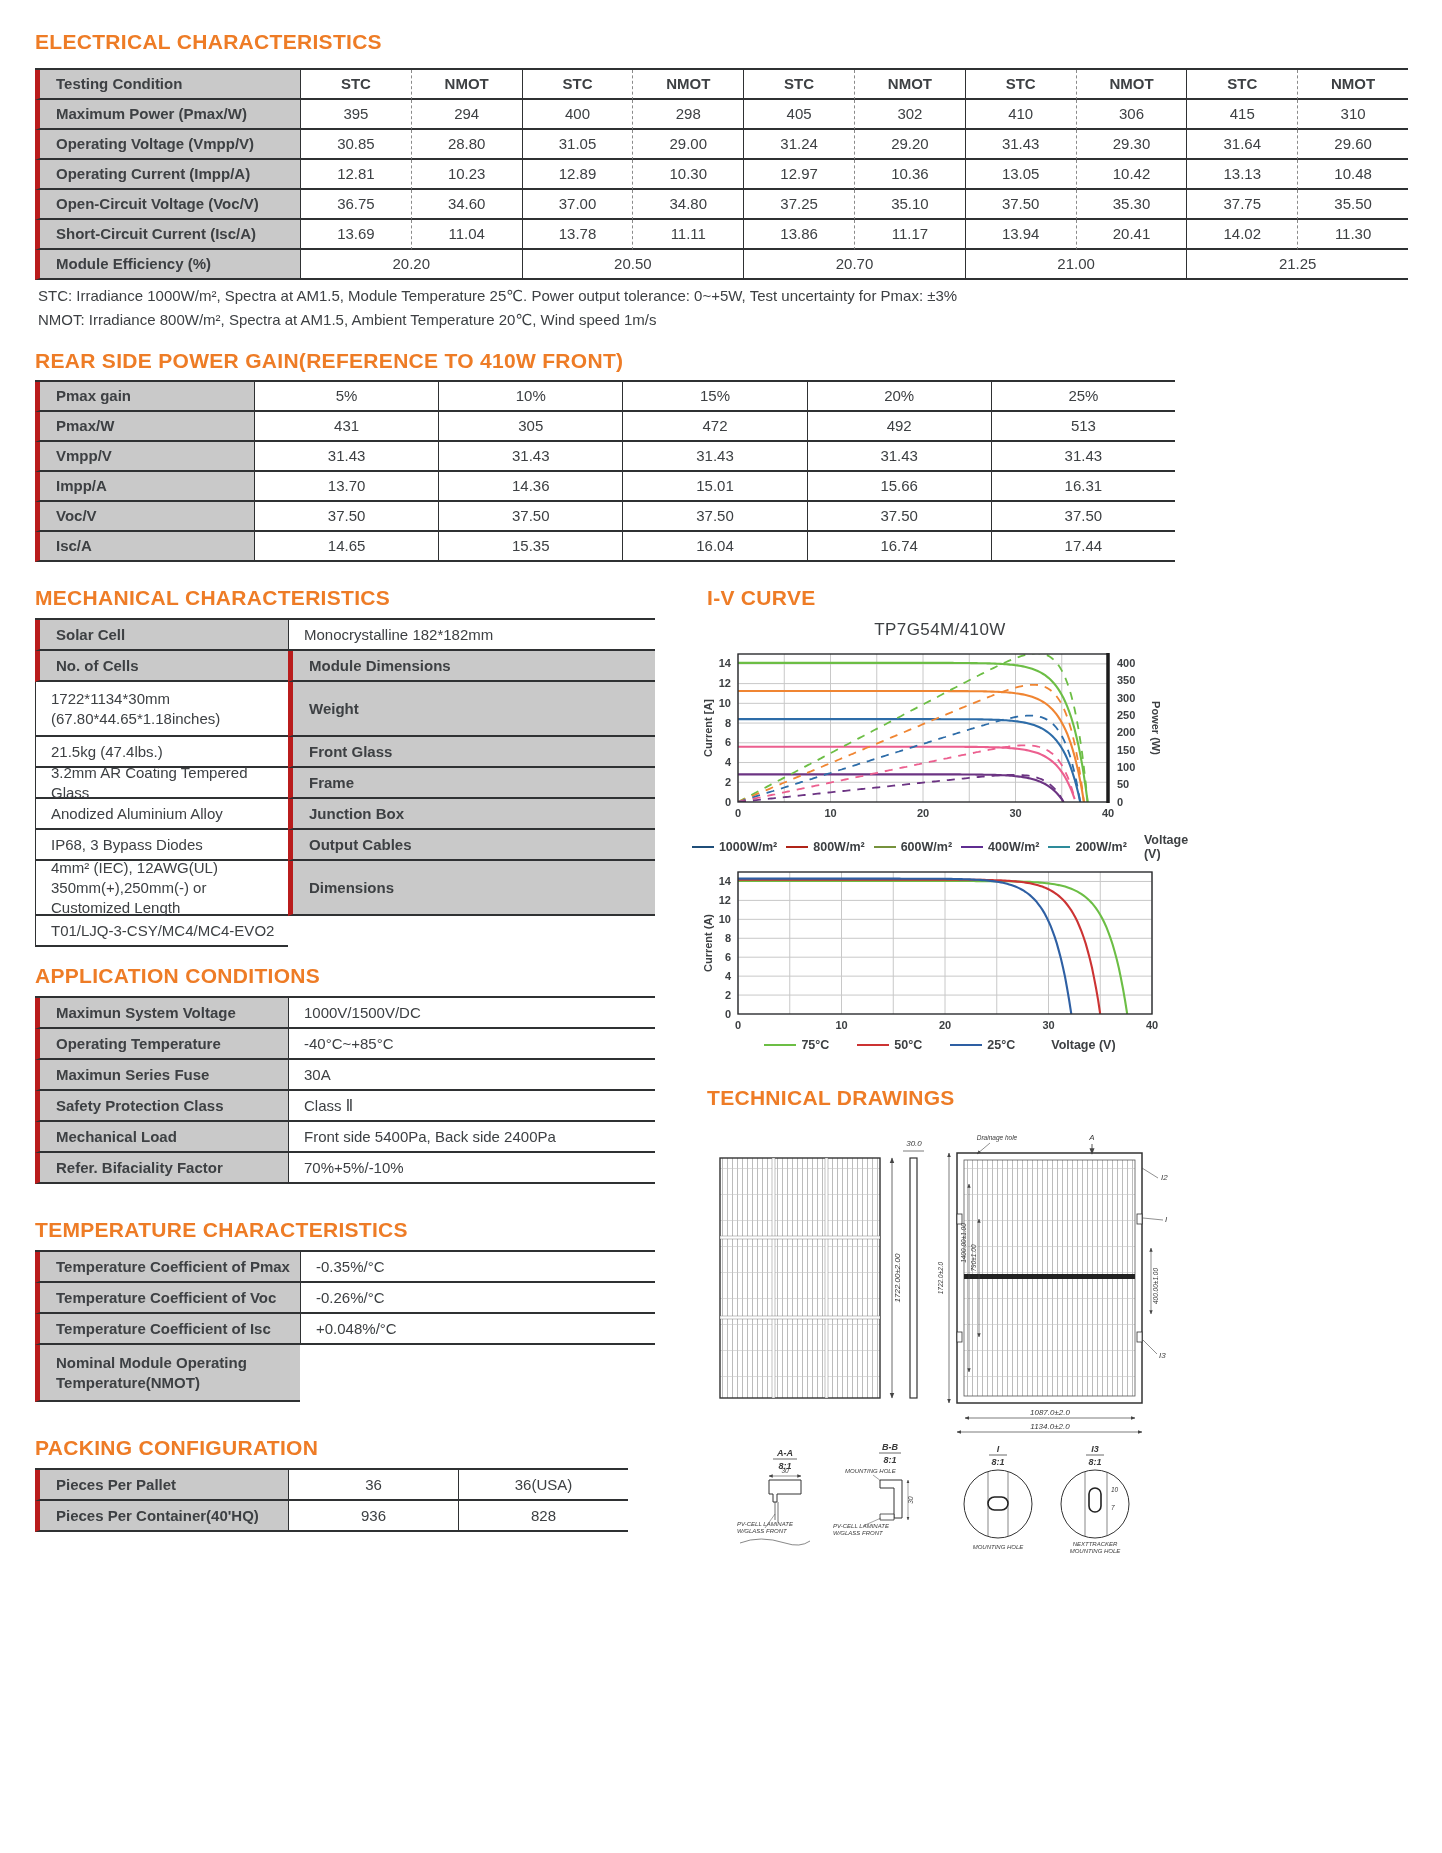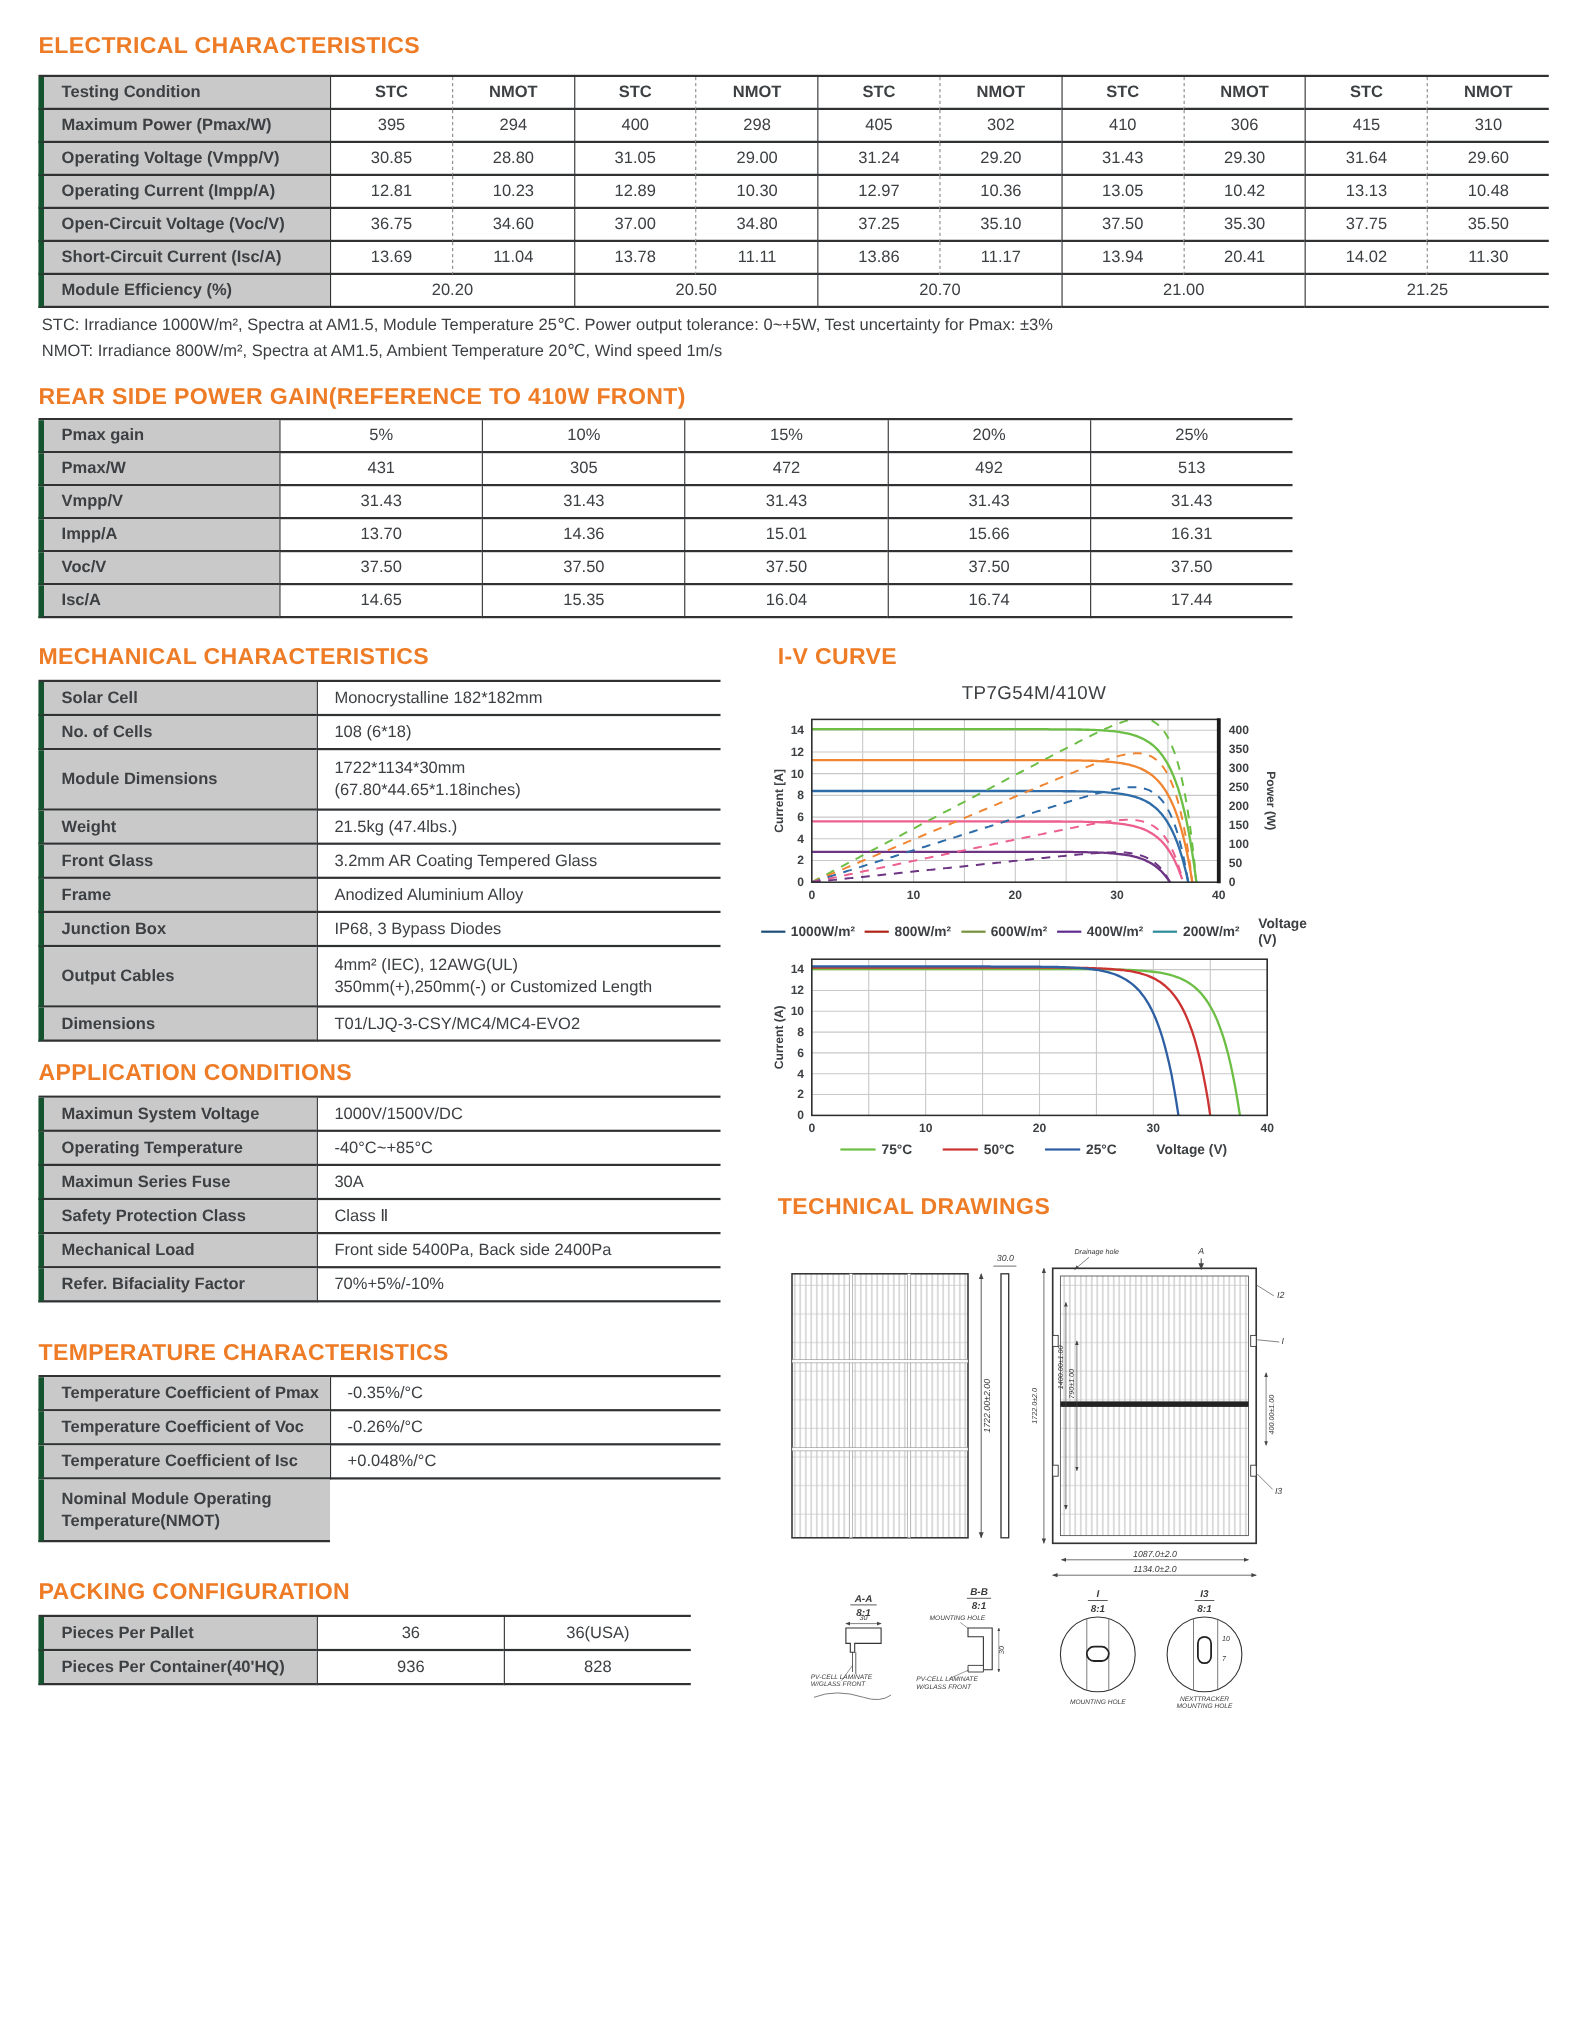--- a/index.html
+++ b/index.html
@@ -14,21 +14,21 @@
   #h-iv{ left:707px; top:586px; }
   #h-app{ left:35px; top:964px; }
   #h-tech{ left:707px; top:1086px; }
   #h-temp{ left:35px; top:1218px; }
   #h-pack{ left:35px; top:1436px; }
 
   .tbl{ position:absolute; display:grid; border-top:2.5px solid var(--line); background:#fff; }
   .cell{ display:flex; align-items:center; justify-content:center; font-size:15px;
          border-bottom:2px solid var(--line); white-space:pre-line; line-height:20px; }
   .lbl{ background:var(--grayfill); justify-content:flex-start; padding-left:16px;
-        font-weight:700; border-left:5px solid #14532d; }
+        font-weight:700; border-left:5px solid #b91c1c; }
   .solid{ border-left:1px solid var(--line); }
   .dash{ border-left:1px dashed #8a8a8a; }
   .hdr{ font-weight:700; }
   .left{ justify-content:flex-start; padding-left:15px; }
 
   #tbl-electrical{ left:35px; top:68px; width:1373px; grid-template-columns:265px repeat(10,1fr); grid-auto-rows:30px; }
   #tbl-rear{ left:35px; top:380px; width:1140px; grid-template-columns:219px repeat(5,1fr); grid-auto-rows:30px; }
   #tbl-mech{ left:35px; top:618px; width:620px; grid-template-columns:253px 1fr; }
   #tbl-app{ left:35px; top:996px; width:620px; grid-template-columns:253px 1fr; }
   #tbl-temp{ left:35px; top:1250px; width:620px; grid-template-columns:265px 1fr; }
@@ -183,21 +183,20 @@
       <div class="cell val solid">16.04</div>
       <div class="cell val solid">16.74</div>
       <div class="cell val solid">17.44</div>
     </div>
 
   <div class="h" id="h-mech">MECHANICAL CHARACTERISTICS</div>
   <div class="tbl" id="tbl-mech" style="grid-template-rows: 31px 31px 55px 31px 31px 31px 31px 55px 31px;">
       <div class="cell lbl">Solar Cell</div>
       <div class="cell val solid left">Monocrystalline 182*182mm</div>
       <div class="cell lbl">No. of Cells</div>
-      <div class="cell val solid left">108 (6*18)</div>
       <div class="cell lbl">Module Dimensions</div>
       <div class="cell val solid left">1722*1134*30mm
 (67.80*44.65*1.18inches)</div>
       <div class="cell lbl">Weight</div>
       <div class="cell val solid left">21.5kg (47.4lbs.)</div>
       <div class="cell lbl">Front Glass</div>
       <div class="cell val solid left">3.2mm AR Coating Tempered Glass</div>
       <div class="cell lbl">Frame</div>
       <div class="cell val solid left">Anodized Aluminium Alloy</div>
       <div class="cell lbl">Junction Box</div>

